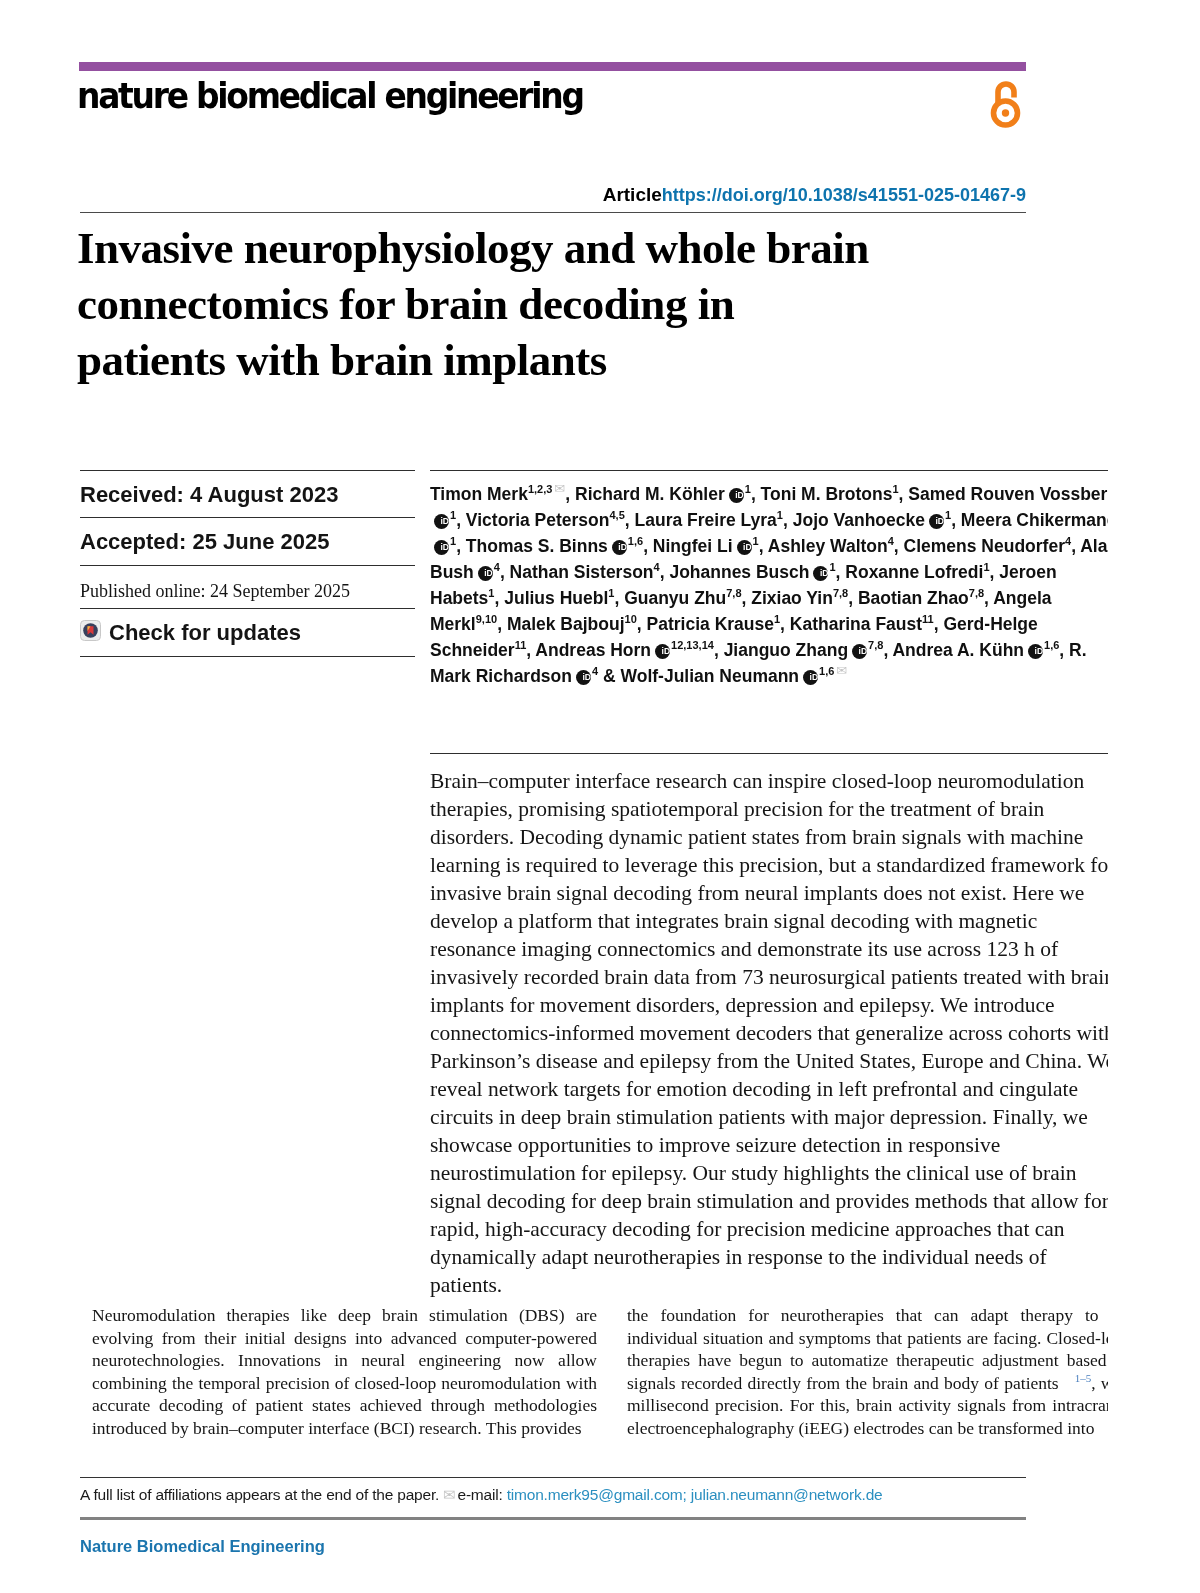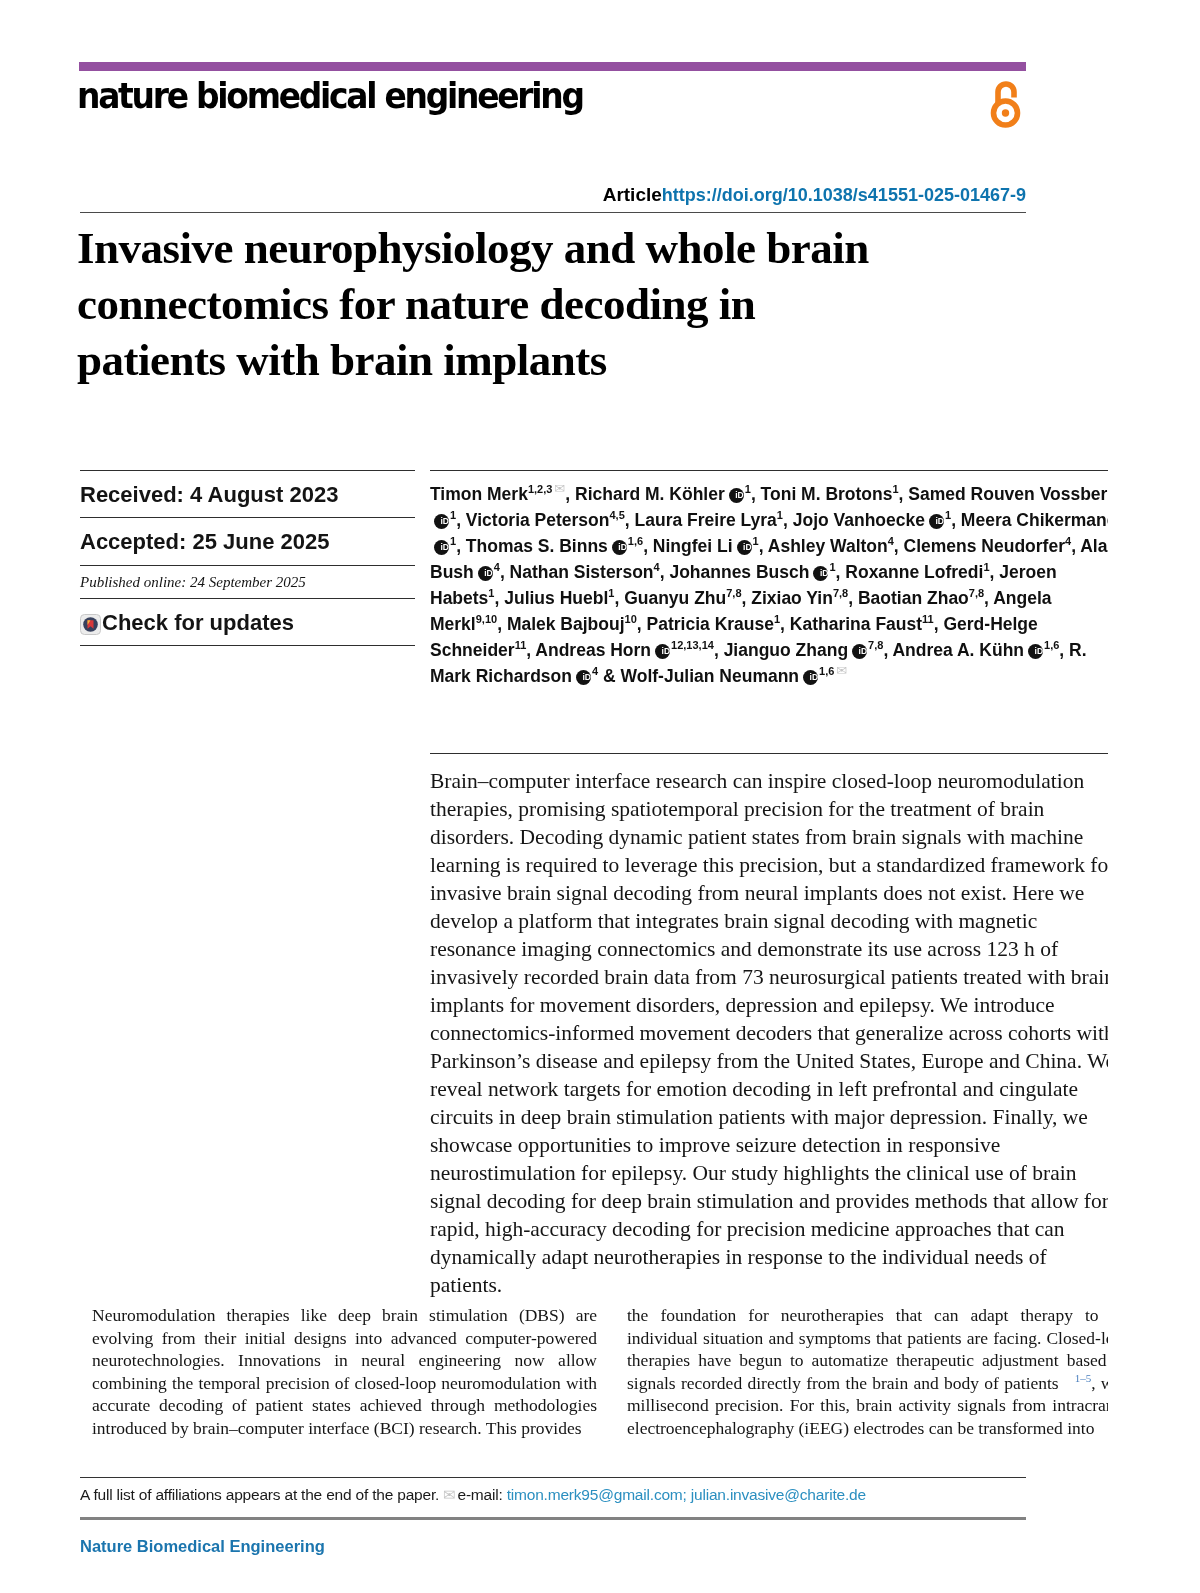--- a/index.html
+++ b/index.html
@@ -22,22 +22,22 @@
 
   
   .title{position:absolute;left:77px;top:220px;width:1010px;
          font-family:"Liberation Serif",serif;font-weight:700;font-size:45px;
          line-height:56px;letter-spacing:-.5px;color:#000;}
 
   
   .info{position:absolute;left:80px;top:470px;width:335px;}
   .info-item{border-top:1.6px solid #2e2e2e;padding:11px 0 10px;
              font-weight:700;font-size:22px;line-height:1.15;color:#141414;}
-  .info-item.serif{font-family:"Liberation Serif",serif;font-weight:400;font-size:15px;padding:8px 0 7px;font-style:italic;}
-  .info-item.last{border-bottom:1.6px solid #2e2e2e;display:flex;align-items:flex-end;gap:1px;}
+  .info-item.serif{font-family:"Liberation Serif",serif;font-weight:400;font-size:18px;padding:15px 0 7px;}
+  .info-item.last{border-bottom:1.6px solid #2e2e2e;display:flex;align-items:flex-start;gap:8px;}
 
   
   .authors{position:absolute;left:430px;width:692px;top:470px;border-top:1.6px solid #2e2e2e;
            padding-top:10px;font-weight:700;font-size:17.5px;line-height:26px;color:#101010;}
   .orcid{display:inline-block;width:15px;height:15px;border-radius:50%;background:#121212;color:#fff;
          font-family:"Liberation Sans",sans-serif;font-weight:700;font-size:8.5px;line-height:15px;
          text-align:right;vertical-align:2px;margin:0 1px 0 4px;}
   .asup{font-size:11px;line-height:0;vertical-align:super;font-weight:700;}
   .env-sup{font-size:13px;line-height:0;vertical-align:super;color:#c6c6c6;font-weight:400;margin-left:2px;}
 
@@ -79,21 +79,21 @@
   </div>
 
   <div class="header-row">
     <span class="article-label">Article</span>
     <a class="doi-link" href="#">https://doi.org/10.1038/s41551-025-01467-9</a>
   </div>
   <div class="rule-head"></div>
 
   <div class="title">
     <div>Invasive neurophysiology and whole brain</div>
-    <div>connectomics for nature decoding in</div>
+    <div>connectomics for brain decoding in</div>
     <div>patients with brain implants</div>
   </div>
 
   <div class="info">
     <div class="info-item">Received: 4 August 2023</div>
     <div class="info-item">Accepted: 25 June 2025</div>
     <div class="info-item serif">Published online: 24 September 2025</div>
     <div class="info-item last">
       <span style="display:inline-flex;">
         <svg width="21" height="21" viewBox="0 0 21 21" aria-hidden="true">
@@ -112,19 +112,19 @@
   <div class="abstract">Brain–computer interface research can inspire closed-loop neuromodulation therapies, promising spatiotemporal precision for the treatment of brain disorders. Decoding dynamic patient states from brain signals with machine learning is required to leverage this precision, but a standardized framework for invasive brain signal decoding from neural implants does not exist. Here we develop a platform that integrates brain signal decoding with magnetic resonance imaging connectomics and demonstrate its use across 123 h of invasively recorded brain data from 73 neurosurgical patients treated with brain implants for movement disorders, depression and epilepsy. We introduce connectomics-informed movement decoders that generalize across cohorts with Parkinson’s disease and epilepsy from the United States, Europe and China. We reveal network targets for emotion decoding in left prefrontal and cingulate circuits in deep brain stimulation patients with major depression. Finally, we showcase opportunities to improve seizure detection in responsive neurostimulation for epilepsy. Our study highlights the clinical use of brain signal decoding for deep brain stimulation and provides methods that allow for rapid, high-accuracy decoding for precision medicine approaches that can dynamically adapt neurotherapies in response to the individual needs of patients.</div>
 
   <div class="body-cols">
     <div class="bcol">Neuromodulation therapies like deep brain stimulation (DBS) are evolving from their initial designs into advanced computer-powered neurotechnologies. Innovations in neural engineering now allow combining the temporal precision of closed-loop neuromodulation with accurate decoding of patient states achieved through methodologies introduced by brain–computer interface (BCI) research. This provides</div>
     <div class="bcol">the foundation for neurotherapies that can adapt therapy to the individual situation and symptoms that patients are facing. Closed-loop therapies have begun to automatize therapeutic adjustment based on signals recorded directly from the brain and body of patients<span class="cite-sup">1–5</span>, with millisecond precision. For this, brain activity signals from intracranial electroencephalography (iEEG) electrodes can be transformed into</div>
   </div>
 
   <div class="foot-rule"></div>
 
   <div class="affil">
-    <span>A full list of affiliations appears at the end of the paper.</span><span class="env-inline">✉</span><span>e-mail: </span><a class="email-link" href="#">timon.merk95@gmail.com</a><span class="email-link">; </span><a class="email-link" href="#">julian.invasive@charite.de</a>
+    <span>A full list of affiliations appears at the end of the paper.</span><span class="env-inline">✉</span><span>e-mail: </span><a class="email-link" href="#">timon.merk95@gmail.com</a><span class="email-link">; </span><a class="email-link" href="#">julian.neumann@network.de</a>
   </div>
 
   <div class="thick-rule"></div>
   <div class="journal-name">Nature Biomedical Engineering</div>
 
 </div>
 
 </body></html>

